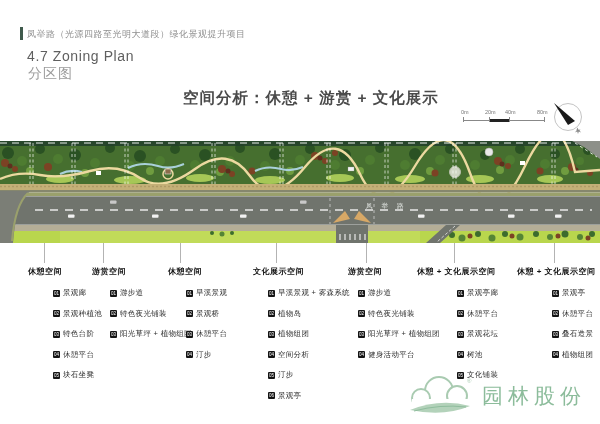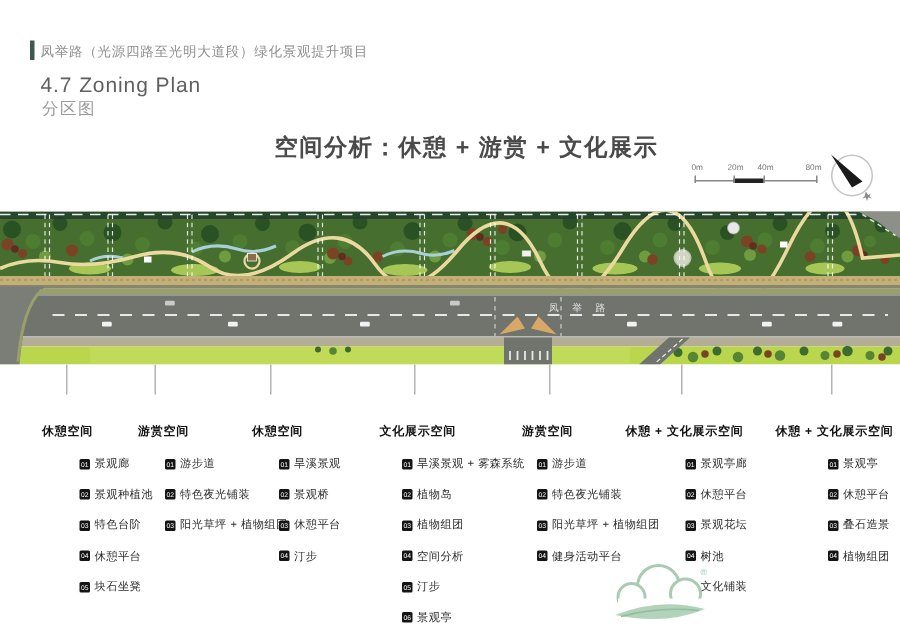--- a/index.html
+++ b/index.html
@@ -5,34 +5,34 @@
   html,body{margin:0;padding:0;}
   body{
     width:600px;height:424px;position:relative;background:#ffffff;
     font-family:"Liberation Sans","DejaVu Sans",sans-serif;overflow:hidden;
   }
   .abs{position:absolute;}
   
   .accent-bar{left:20px;top:27px;width:3px;height:13px;background:#3f5a4c;}
   .project-title{left:27px;top:28px;font-size:9px;color:#8f8f8f;letter-spacing:.5px;white-space:nowrap;}
   .section-code{left:27px;top:48px;font-size:14px;color:#5f5f5f;letter-spacing:.6px;}
-  .section-name{left:28px;top:65px;font-size:11px;color:#9b9b9b;letter-spacing:1px;}
+  .section-name{left:28px;top:65px;font-size:14px;color:#9b9b9b;letter-spacing:1px;}
   .main-title{left:183px;top:88px;font-size:15.5px;font-weight:700;color:#4a4a4a;letter-spacing:1px;white-space:nowrap;}
   
   .scalebar{left:463px;top:109px;width:86px;height:20px;}
   .scalebar .lab{position:absolute;top:0;font-size:5.5px;color:#777;}
   .sb-base{position:absolute;top:11px;left:0;width:82px;height:1px;background:#888;}
   .sb-black{position:absolute;top:10px;left:26px;width:20px;height:3px;background:#222;}
   .sb-tick{position:absolute;top:8px;width:1px;height:5px;background:#888;}
   
   .plan{left:0;top:141px;width:600px;height:102px;}
   
   .leader{width:1px;height:20px;top:243px;background:#b3b3b3;}
   
-  .zone-col{position:absolute;top:266px;margin-top:16px;}
+  .zone-col{position:absolute;top:266px;}
   .zone-header{font-size:8px;font-weight:700;color:#121212;letter-spacing:.5px;white-space:nowrap;margin:0 0 11px 0;}
   .zone-item{display:flex;align-items:center;gap:3px;margin-bottom:10.5px;padding-left:20px;}
   .chip{width:7px;height:7px;min-width:7px;background:#141414;color:#fff;font-size:4.5px;line-height:7px;
         display:inline-flex;align-items:center;justify-content:center;border-radius:1px;}
   .item-label{font-size:7.5px;color:#2e2e2e;white-space:nowrap;letter-spacing:.3px;}
   
   .logo{left:404px;top:370px;width:190px;height:52px;display:flex;align-items:center;}
   .logo-texts{margin-left:6px;}
   .logo-company{font-size:21px;color:#8cbc9b;letter-spacing:5px;font-weight:500;line-height:22px;white-space:nowrap;}
   .logo-code{font-size:9px;color:#8cbc9b;letter-spacing:1.6px;margin-top:3px;white-space:nowrap;}
@@ -416,14 +416,15 @@
   <svg width="72" height="50" viewBox="0 0 72 50">
     <circle cx="35" cy="20" r="14" fill="#ffffff" stroke="#a9cbb1" stroke-width="2"></circle>
     <circle cx="17" cy="27" r="9" fill="#ffffff" stroke="#a9cbb1" stroke-width="2"></circle>
     <circle cx="53" cy="25" r="10" fill="#ffffff" stroke="#a9cbb1" stroke-width="2"></circle>
     <rect x="8" y="28" width="56" height="10" fill="#ffffff"></rect>
     <path d="M6 39 Q36 27 66 35 Q40 46 6 39 Z" fill="#b3d2ba"></path>
     <path d="M10 40 Q36 33 62 36" stroke="#8fbd9d" stroke-width="1" fill="none"></path>
     <text x="63" y="12" font-size="6" fill="#a9cbb1">®</text>
   </svg>
   <div class="logo-texts">
+    <div class="logo-company">园林股份</div>
   </div>
 </div>
 
 </body></html>

